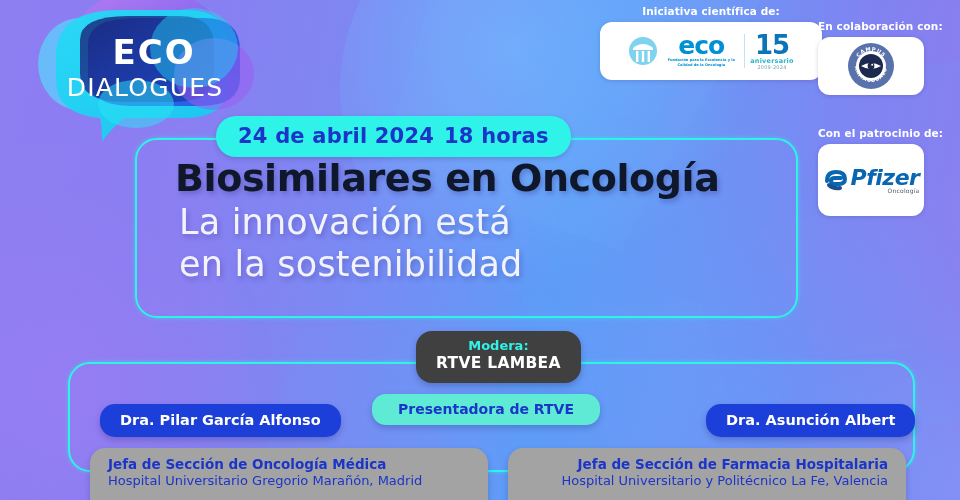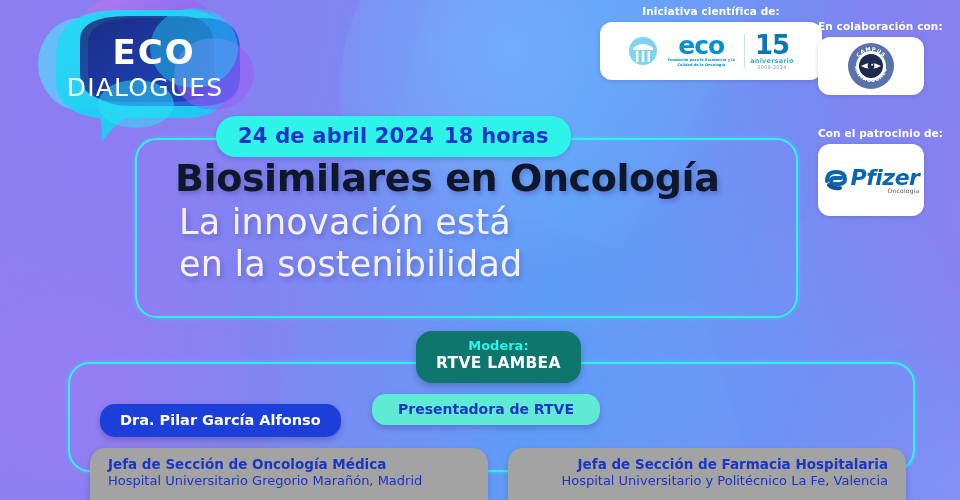--- a/index.html
+++ b/index.html
@@ -125,21 +125,21 @@
     color:#f2f3ff;font-weight:normal;font-size:35px;line-height:1.2;
     letter-spacing:.2px;
     text-shadow:2px 3px 5px rgba(45,35,120,.28);
   }
   .t2{margin-top:2px;padding-left:4px;}
   .t3{padding-left:4px;}
 
   
   .mod-pill{
     position:absolute;left:416px;top:331px;
-    background:#0f766e;border-radius:16px;
+    background:#404040;border-radius:16px;
     padding:7px 20px 9px;text-align:center;
     box-shadow:0 3px 6px rgba(25,20,80,.25);
   }
   .mod-label{color:#2ff2e8;font-weight:bold;font-size:13px;line-height:1.25;}
   .mod-name{color:#ffffff;font-weight:bold;font-size:15.5px;line-height:1.25;letter-spacing:.3px;}
 
   .rtve-pill{
     position:absolute;left:372px;top:394px;
     background:#5eead4;color:#1b35c8;
     font-weight:bold;font-size:14px;
@@ -306,18 +306,19 @@
     <div class="mod-name">RTVE LAMBEA</div>
   </div>
   <div class="rtve-pill">Presentadora de RTVE</div>
 
   <div class="sp-name sp-name-l">Dra. Pilar García Alfonso</div>
   <div class="sp-card sp-card-l">
     <div class="sp-role">Jefa de Sección de Oncología Médica</div>
     <div class="sp-org">Hospital Universitario Gregorio Marañón, Madrid</div>
   </div>
 
+  <div class="sp-name sp-name-r">Dra. Asunción Albert</div>
   <div class="sp-card sp-card-r">
     <div class="sp-role">Jefa de Sección de Farmacia Hospitalaria</div>
     <div class="sp-org">Hospital Universitario y Politécnico La Fe, Valencia</div>
   </div>
 
 </div>
 
 </body></html>

